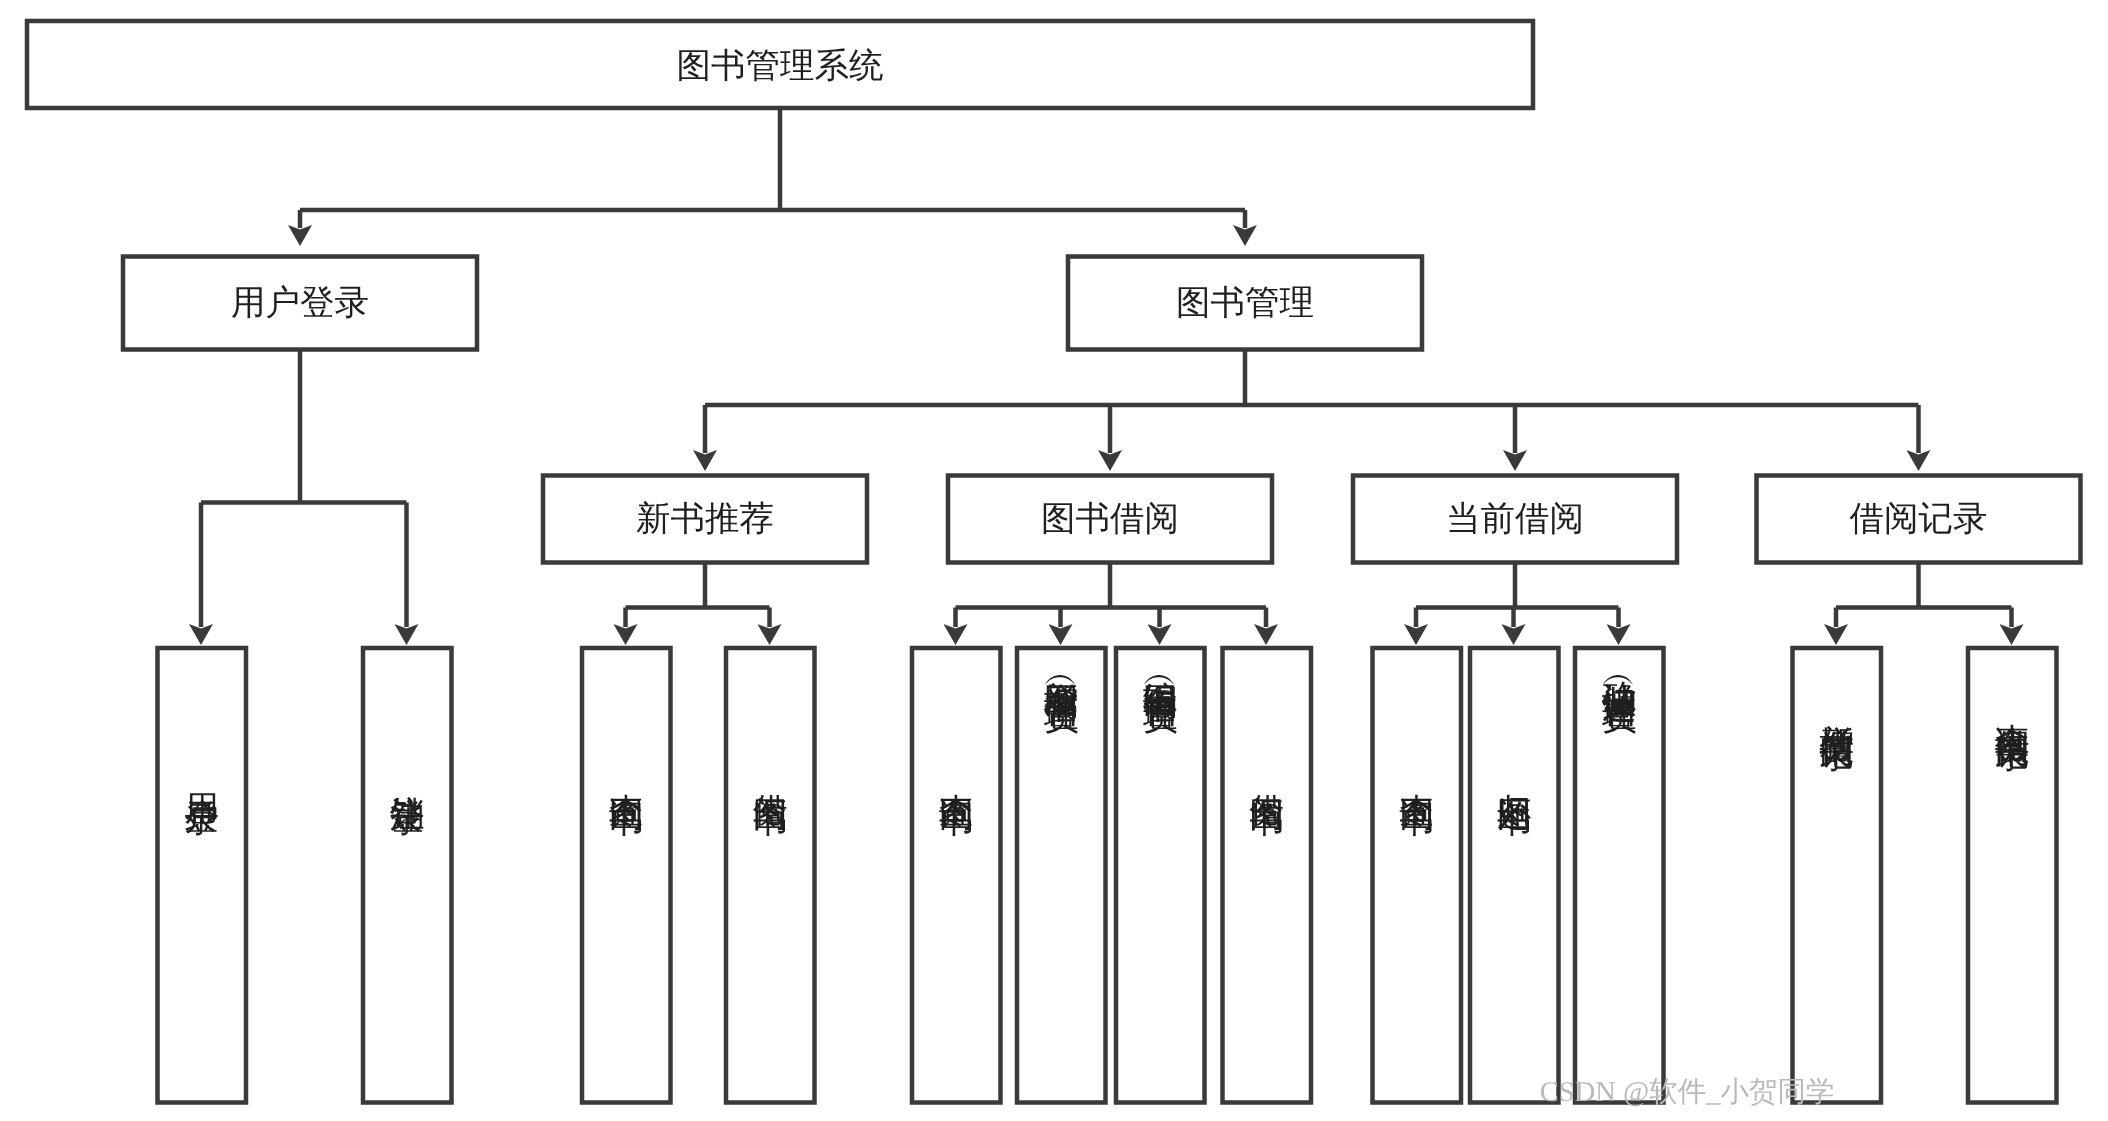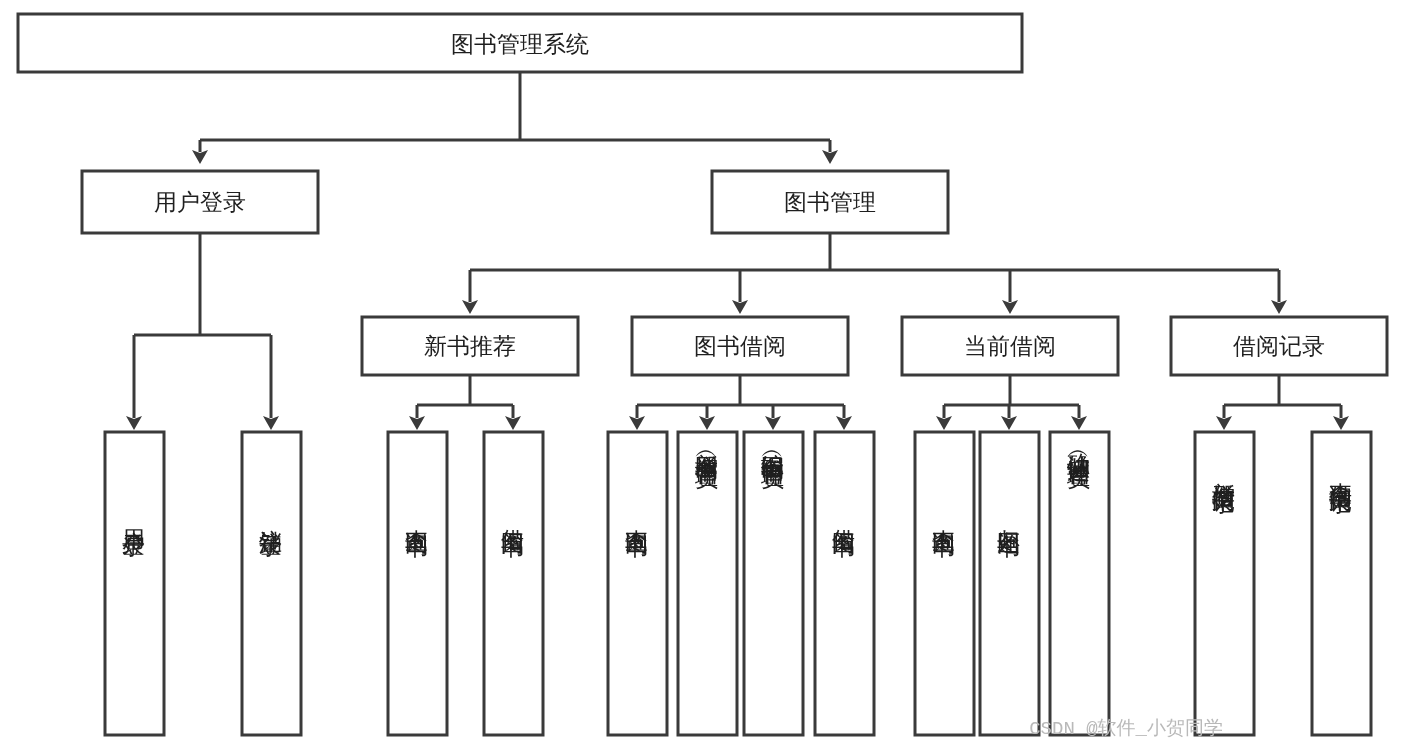--- a/index.html
+++ b/index.html
@@ -16,21 +16,21 @@
     font-family:"DejaVu Sans","Liberation Sans",sans-serif;
     fill:#1f1f1f;font-size:23px;text-anchor:middle;dominant-baseline:middle;
   }
   .node-label-v{
     font-family:"DejaVu Sans","Liberation Sans",sans-serif;
     fill:#1f1f1f;font-size:23px;text-anchor:middle;
     writing-mode:tb;glyph-orientation-vertical:0;letter-spacing:2px;
   }
   .watermark{
     position:absolute;right:10px;bottom:6px;
-    font-family:Liberation Mono, monospace;
+    font-family:Liberation Serif, serif;
     font-size:19px;color:#b9b9b9;white-space:nowrap;pointer-events:none;
   }
 </style>
 </head>
 <body>
 
 <div id="diagram-root">
 
   <svg id="flow" viewBox="0 0 1405 747">
     <defs>

